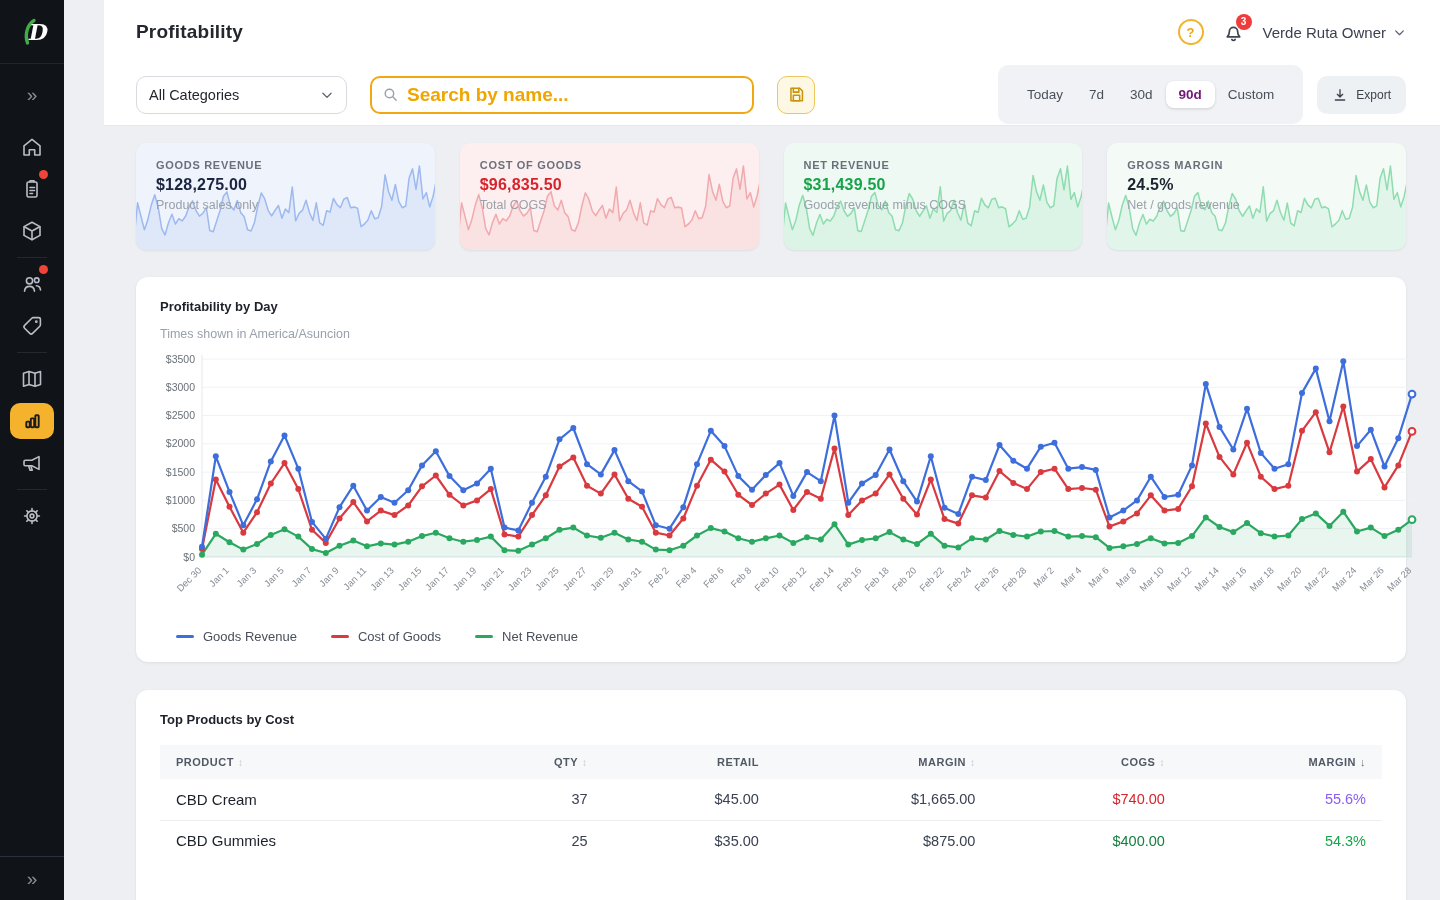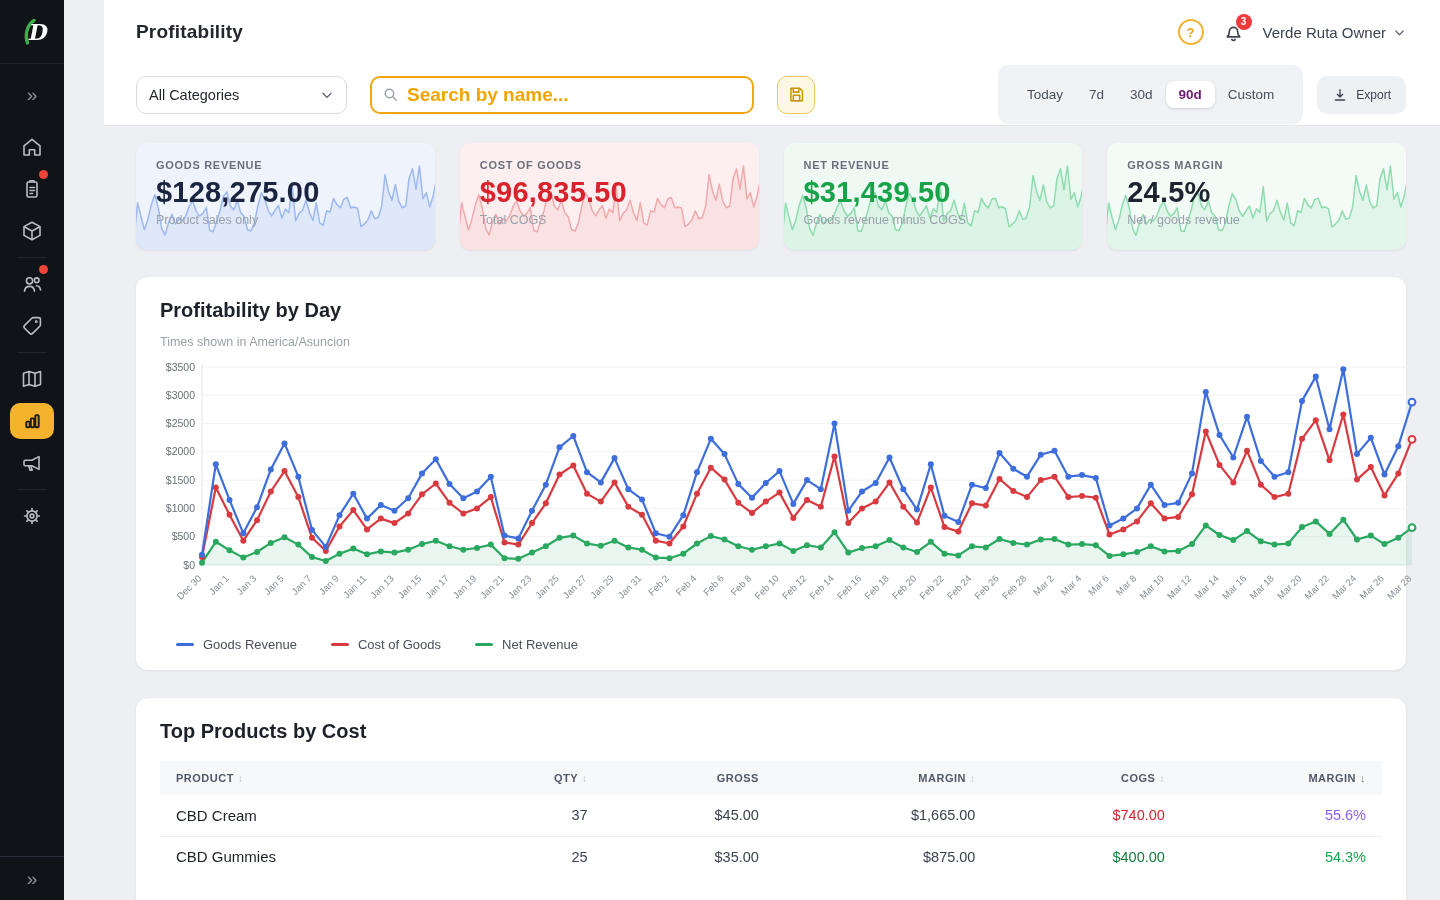--- a/index.html
+++ b/index.html
@@ -45,26 +45,26 @@
   .seg-btn.active { background:#fff; font-weight:700; color:#701a75; box-shadow:0 1px 3px rgba(0,0,0,0.15); }
   .export-btn { height:38px; border:none; background:#eef1f4; border-radius:10px; padding:0 15px; display:flex; align-items:center; gap:8px; font-size:12px; color:#3c434d; cursor:pointer; font-family:"Liberation Sans",sans-serif; }
 
   
   .content { flex:1; padding:17px 34px 0 32px; overflow:hidden; }
   .kpi-row { display:flex; gap:25px; }
   .kpi-card { flex:1; height:107px; border-radius:10px; position:relative; overflow:hidden; box-shadow:0 1px 2px rgba(29,41,57,0.08); }
   .kpi-spark { position:absolute; inset:0; width:100%; height:100%; }
   .kpi-body { position:relative; padding:16px 20px; }
   .kpi-label { font-size:11px; font-weight:700; color:#69707c; letter-spacing:0.7px; }
-  .kpi-value { font-size:29px; font-weight:800; margin-top:5px; letter-spacing:0.2px; }
+  .kpi-value { font-size:16px; font-weight:800; margin-top:5px; letter-spacing:0.2px; }
   .kpi-sub { font-size:12.5px; color:#9aa1ab; margin-top:4px; }
 
   .card { background:#fff; border-radius:12px; box-shadow:0 1px 3px rgba(29,41,57,0.08); }
   .chart-card { margin-top:27px; padding:22px 24px 10px; }
-  .card-title { font-size:20px; font-weight:700; color:#1d2129; }
+  .card-title { font-size:13px; font-weight:700; color:#1d2129; }
   .chart-sub { font-size:12.5px; color:#9aa1ab; margin-top:13px; }
   .legend { display:flex; align-items:center; gap:34px; padding:4px 0 8px 16px; }
   .legend-item { display:flex; align-items:center; gap:9px; cursor:pointer; }
   .legend-dash { width:18px; height:3px; border-radius:2px; }
   .legend-label { font-size:13px; color:#49505a; }
 
   .table-card { margin-top:28px; padding:22px 24px; height:400px; }
   table { width:100%; border-collapse:collapse; margin-top:18px; }
   thead tr { background:#f7f8fa; }
   th { font-size:11px; font-weight:700; color:#515866; letter-spacing:0.5px; text-align:right; padding:11px 16px; white-space:nowrap; cursor:pointer; }
@@ -623,21 +623,21 @@
         </div>
       </div>
 
       <div class="card table-card">
         <div class="card-title">Top Products by Cost</div>
         <table>
           <thead>
             <tr>
               <th class="left"><span>PRODUCT</span><span class="sort-dim">↕</span></th>
               <th><span>QTY</span><span class="sort-dim">↕</span></th>
-              <th><span>GROSS</span><span class="sort-slot"></span></th>
+              <th><span>RETAIL</span><span class="sort-slot"></span></th>
               <th><span>MARGIN</span><span class="sort-dim">↕</span></th>
               <th><span>COGS</span><span class="sort-dim">↕</span></th>
               <th><span>MARGIN</span><span class="sort-active">↓</span></th>
             </tr>
           </thead>
           <tbody>
             <tr>
               <td class="left product">CBD Cream</td>
               <td>37</td>
               <td>$45.00</td>

